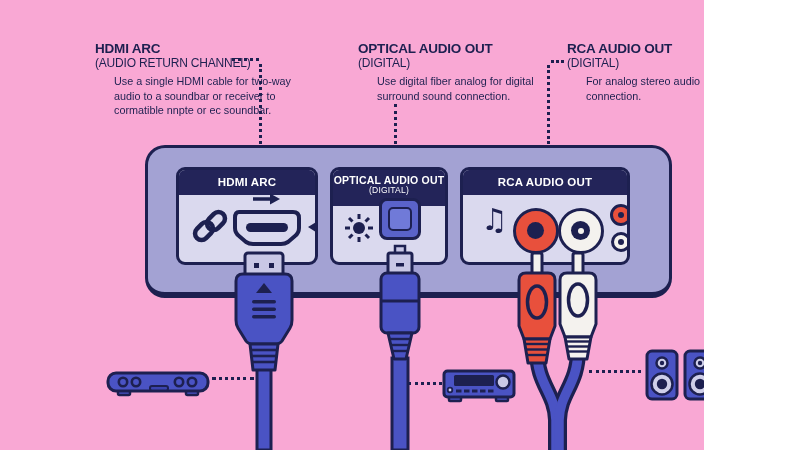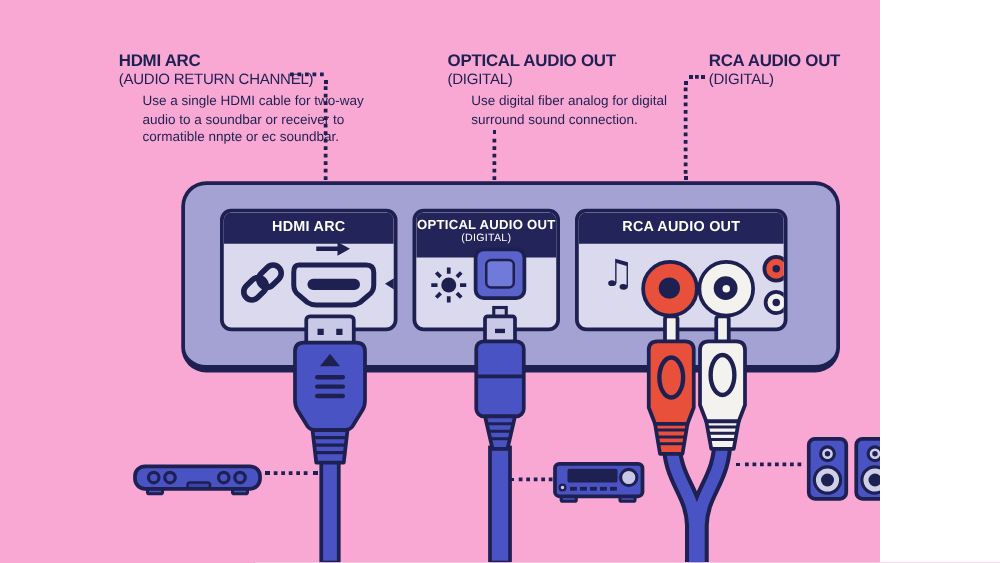--- a/index.html
+++ b/index.html
@@ -61,20 +61,21 @@
 
   <div class="ann" style="left:358px;top:41px;width:195px;">
     <div class="ann-title">OPTICAL AUDIO OUT</div>
     <div class="ann-sub">(DIGITAL)</div>
     <div class="ann-desc">Use digital fiber analog for digital surround sound connection.</div>
   </div>
 
   <div class="ann" style="left:567px;top:41px;width:150px;">
     <div class="ann-title">RCA AUDIO OUT</div>
     <div class="ann-sub">(DIGITAL)</div>
+    <div class="ann-desc">For analog stereo audio connection.</div>
   </div>
 
   <div class="dots-h" style="left:232px;top:58px;width:27px;"></div>
   <div class="dots-v" style="left:259px;top:64px;height:80px;"></div>
   <div class="dots-v" style="left:394px;top:104px;height:40px;"></div>
   <div class="dots-h" style="left:551px;top:60px;width:13px;"></div>
   <div class="dots-v" style="left:547px;top:65px;height:79px;"></div>
 
   <div class="panel"></div>
 

